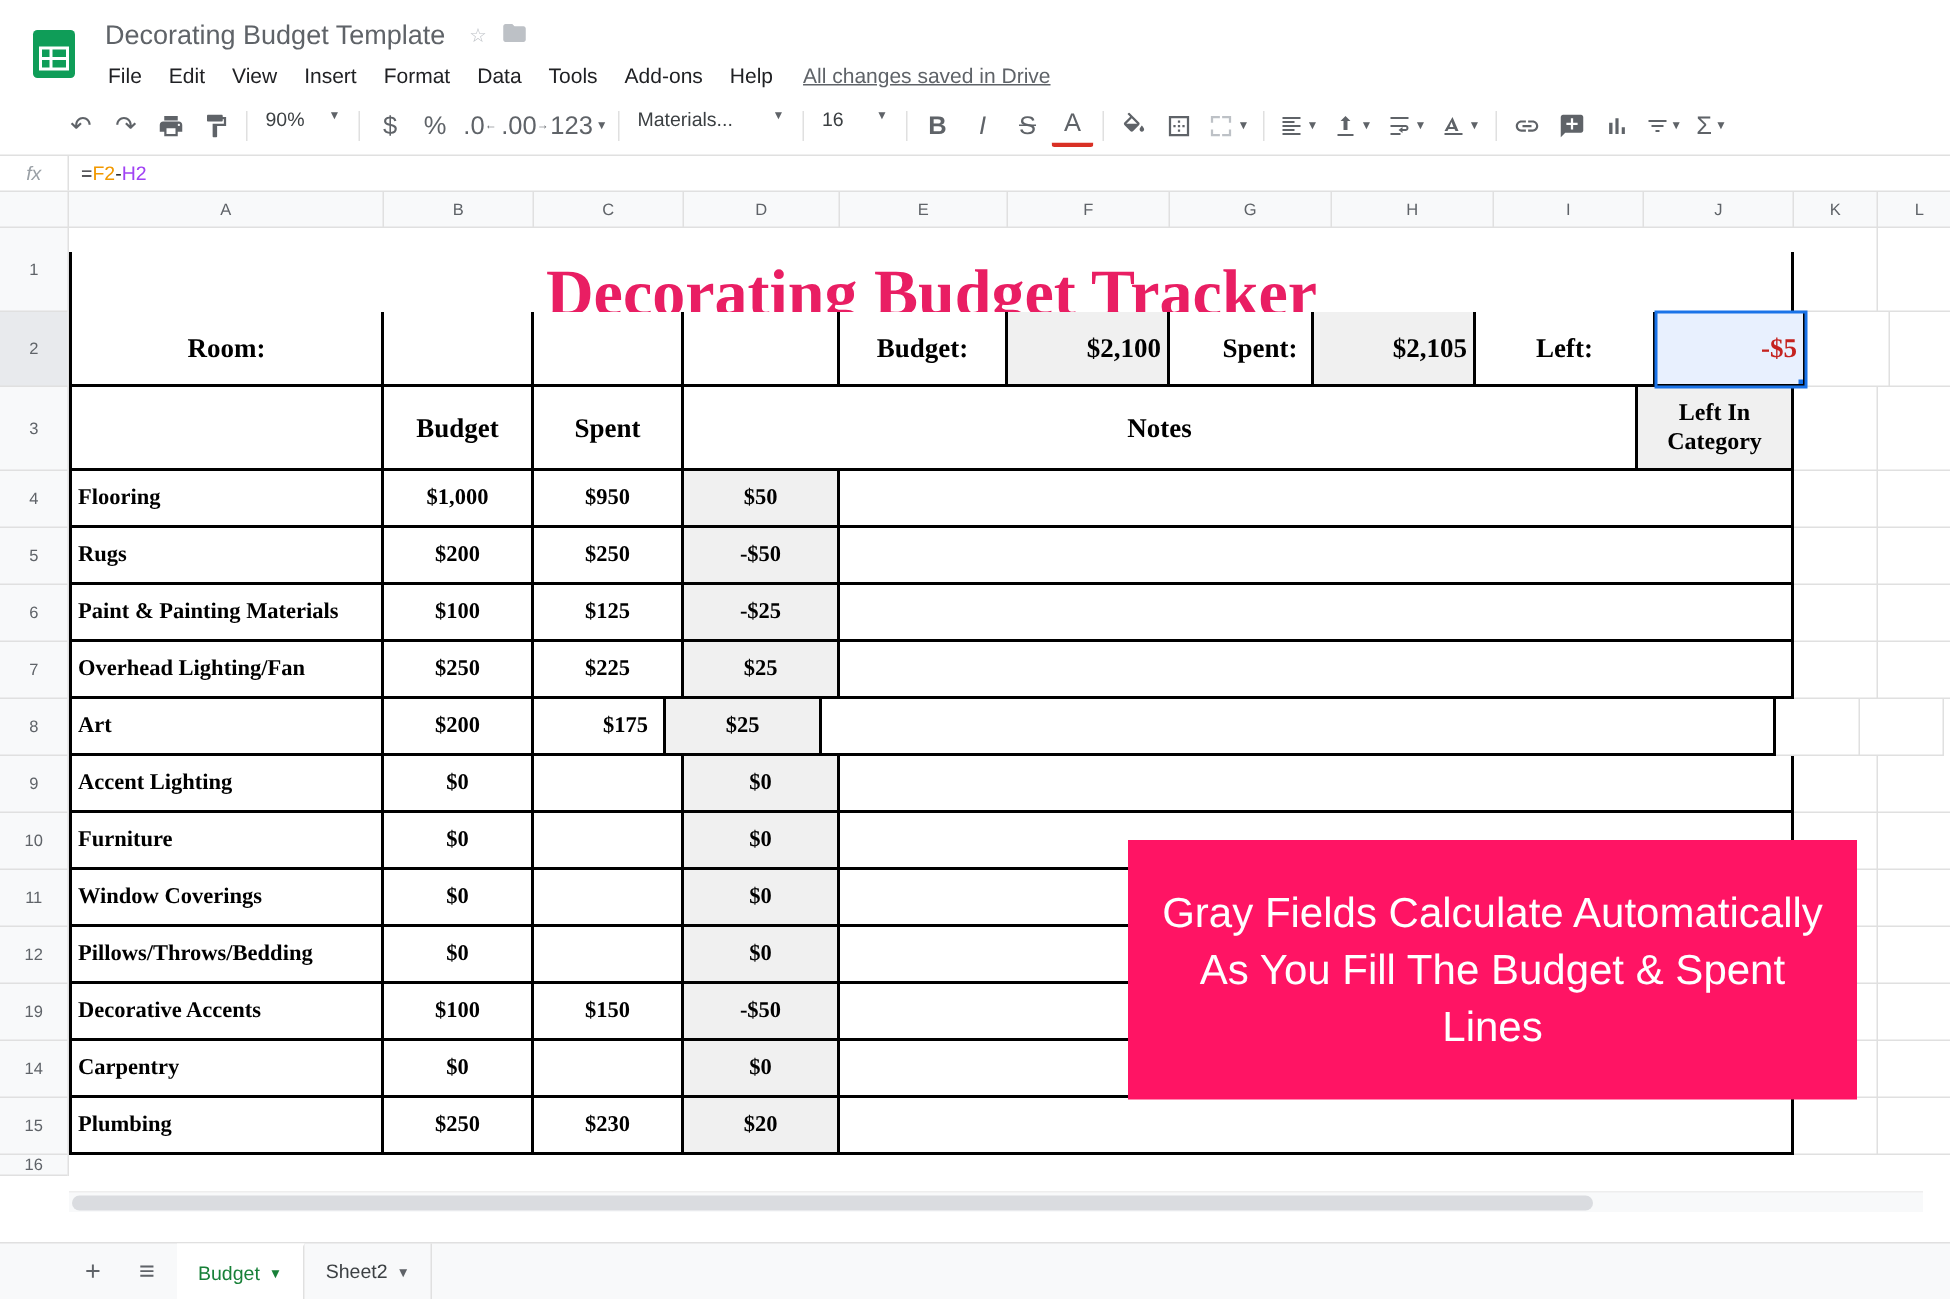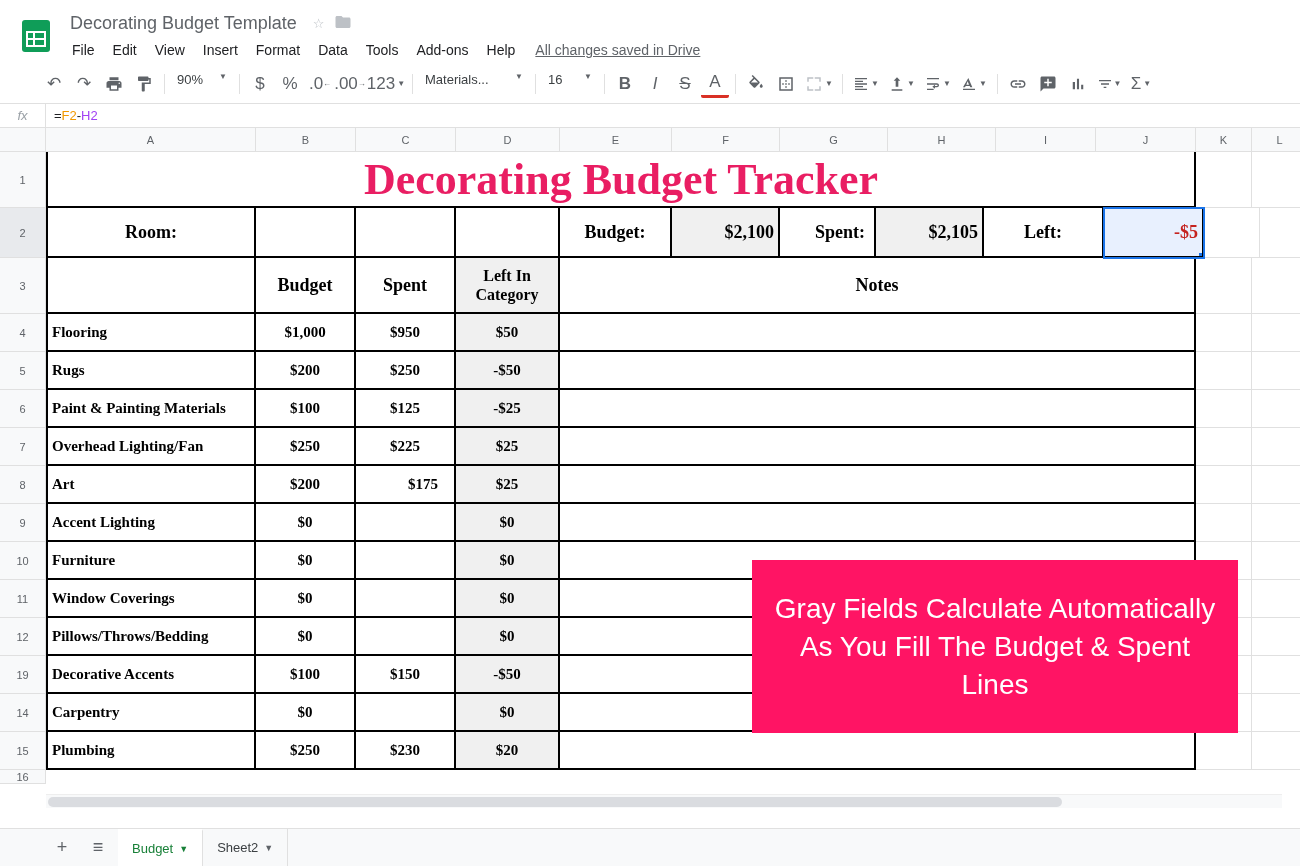--- a/index.html
+++ b/index.html
@@ -44,21 +44,21 @@
   .col-header { display: flex; align-items: center; justify-content: center; font-size: 11px; color: #5f6368; border-right: 1px solid #e0e0e0; height: 24px; cursor: pointer; }
   .row-headers { position: absolute; left: 0; top: 24px; width: 46px; background: #f8f9fa; border-right: 1px solid #e0e0e0; }
   .row-header { display: flex; align-items: center; justify-content: center; font-size: 11px; color: #5f6368; border-bottom: 1px solid #e0e0e0; cursor: pointer; }
   .row-header.sel { background: #e8eaed; }
   
   .grid-body { position: absolute; left: 46px; top: 24px; }
   .grid-row { display: flex; }
   .cell { border-right: 1px solid #e0e0e0; border-bottom: 1px solid #e0e0e0; display: flex; align-items: center; overflow: hidden; white-space: nowrap; font-size: 13px; background: #fff;}
   
   
-  .title-cell { font-family: Georgia, 'Times New Roman', serif; font-weight: 900; font-size: 44px; color: #e91e63; justify-content: center; border-bottom: 2px solid #000 !important; }
+  .title-cell { font-family: Georgia, 'Times New Roman', serif; font-weight: 900; font-size: 44px; color: #e91e63; justify-content: center; border-bottom: 2px solid #000 !important; margin-top: 16px; }
   .bord-b { border-bottom: 2px solid #000 !important; }
   .bord-l { border-left: 2px solid #000 !important; }
   .bord-r { border-right: 2px solid #000 !important; }
   .hdr-bold { font-family: Georgia, serif; font-weight: 700; font-size: 18px; color: #000; }
   .body-bold { font-family: Georgia, serif; font-weight: 700; font-size: 15px; color: #000; padding-left: 4px;}
   .val { font-family: Georgia, serif; font-weight: 700; font-size: 15px; color: #000; justify-content: center; }
   .val-lg { font-family: Georgia, serif; font-weight: 700; font-size: 18px; color: #000; justify-content: flex-end; padding-right: 4px; }
   .gray { background: #f0f0f0; }
   .neg { color: #c5221f !important; }
   .center { justify-content: center; }
@@ -290,22 +290,22 @@
         <div class="cell val-lg gray bord-b bord-r" style="width: 108px; height: 50px;">$2,105</div>
         <div class="cell hdr-bold center bord-b bord-r" style="width: 120px; height: 50px;">Left:</div>
         <div class="cell val-lg gray neg bord-b bord-r sel-cell" style="width: 100px; height: 50px;">-$5<div class="sel-handle"></div></div>
         <div class="cell " style="width: 56px; height: 50px;"></div>
         <div class="cell " style="width: 56px; height: 50px;"></div>
       </div>
       <div class="grid-row" style="height: 56px;">
         <div class="cell bord-l bord-b bord-r" style="width: 210px; height: 56px;"></div>
         <div class="cell hdr-bold center bord-b bord-r" style="width: 100px; height: 56px;">Budget</div>
         <div class="cell hdr-bold center bord-b bord-r" style="width: 100px; height: 56px;">Spent</div>
+        <div class="cell hdr-bold center bord-b bord-r" style="width: 636px; height: 56px;">Notes</div>
         <div class="cell hdr-bold center gray bord-b bord-r" style="width: 104px; height: 56px; white-space: normal; text-align: center; line-height: 1.2; font-size: 16px;">Left In Category</div>
-        <div class="cell hdr-bold center bord-b bord-r" style="width: 636px; height: 56px;">Notes</div>
         <div class="cell " style="width: 56px; height: 56px;"></div>
         <div class="cell " style="width: 56px; height: 56px;"></div>
       </div>
       <div class="grid-row" style="height: 38px;">
         <div class="cell body-bold bord-l bord-b bord-r" style="width: 210px; height: 38px;">Flooring</div>
         <div class="cell val bord-b bord-r" style="width: 100px; height: 38px;">$1,000</div>
         <div class="cell val bord-b bord-r" style="width: 100px; height: 38px;">$950</div>
         <div class="cell val gray bord-b bord-r" style="width: 104px; height: 38px;">$50</div>
         <div class="cell bord-b bord-r" style="width: 636px; height: 38px;"></div>
         <div class="cell " style="width: 56px; height: 38px;"></div>
@@ -334,21 +334,21 @@
         <div class="cell val bord-b bord-r" style="width: 100px; height: 38px;">$250</div>
         <div class="cell val bord-b bord-r" style="width: 100px; height: 38px;">$225</div>
         <div class="cell val gray bord-b bord-r" style="width: 104px; height: 38px;">$25</div>
         <div class="cell bord-b bord-r" style="width: 636px; height: 38px;"></div>
         <div class="cell " style="width: 56px; height: 38px;"></div>
         <div class="cell " style="width: 56px; height: 38px;"></div>
       </div>
       <div class="grid-row" style="height: 38px;">
         <div class="cell body-bold bord-l bord-b bord-r" style="width: 210px; height: 38px;">Art</div>
         <div class="cell val bord-b bord-r" style="width: 100px; height: 38px;">$200</div>
-        <div class="cell val bord-b bord-r" style="width: 100px; height: 38px; padding-left: 36px;">$175</div>
+        <div class="cell val bord-b bord-r" style="width: 88px; height: 38px; padding-left: 36px;">$175</div>
         <div class="cell val gray bord-b bord-r" style="width: 104px; height: 38px;">$25</div>
         <div class="cell bord-b bord-r" style="width: 636px; height: 38px;"></div>
         <div class="cell " style="width: 56px; height: 38px;"></div>
         <div class="cell " style="width: 56px; height: 38px;"></div>
       </div>
       <div class="grid-row" style="height: 38px;">
         <div class="cell body-bold bord-l bord-b bord-r" style="width: 210px; height: 38px;">Accent Lighting</div>
         <div class="cell val bord-b bord-r" style="width: 100px; height: 38px;">$0</div>
         <div class="cell val bord-b bord-r" style="width: 100px; height: 38px;"></div>
         <div class="cell val gray bord-b bord-r" style="width: 104px; height: 38px;">$0</div>

